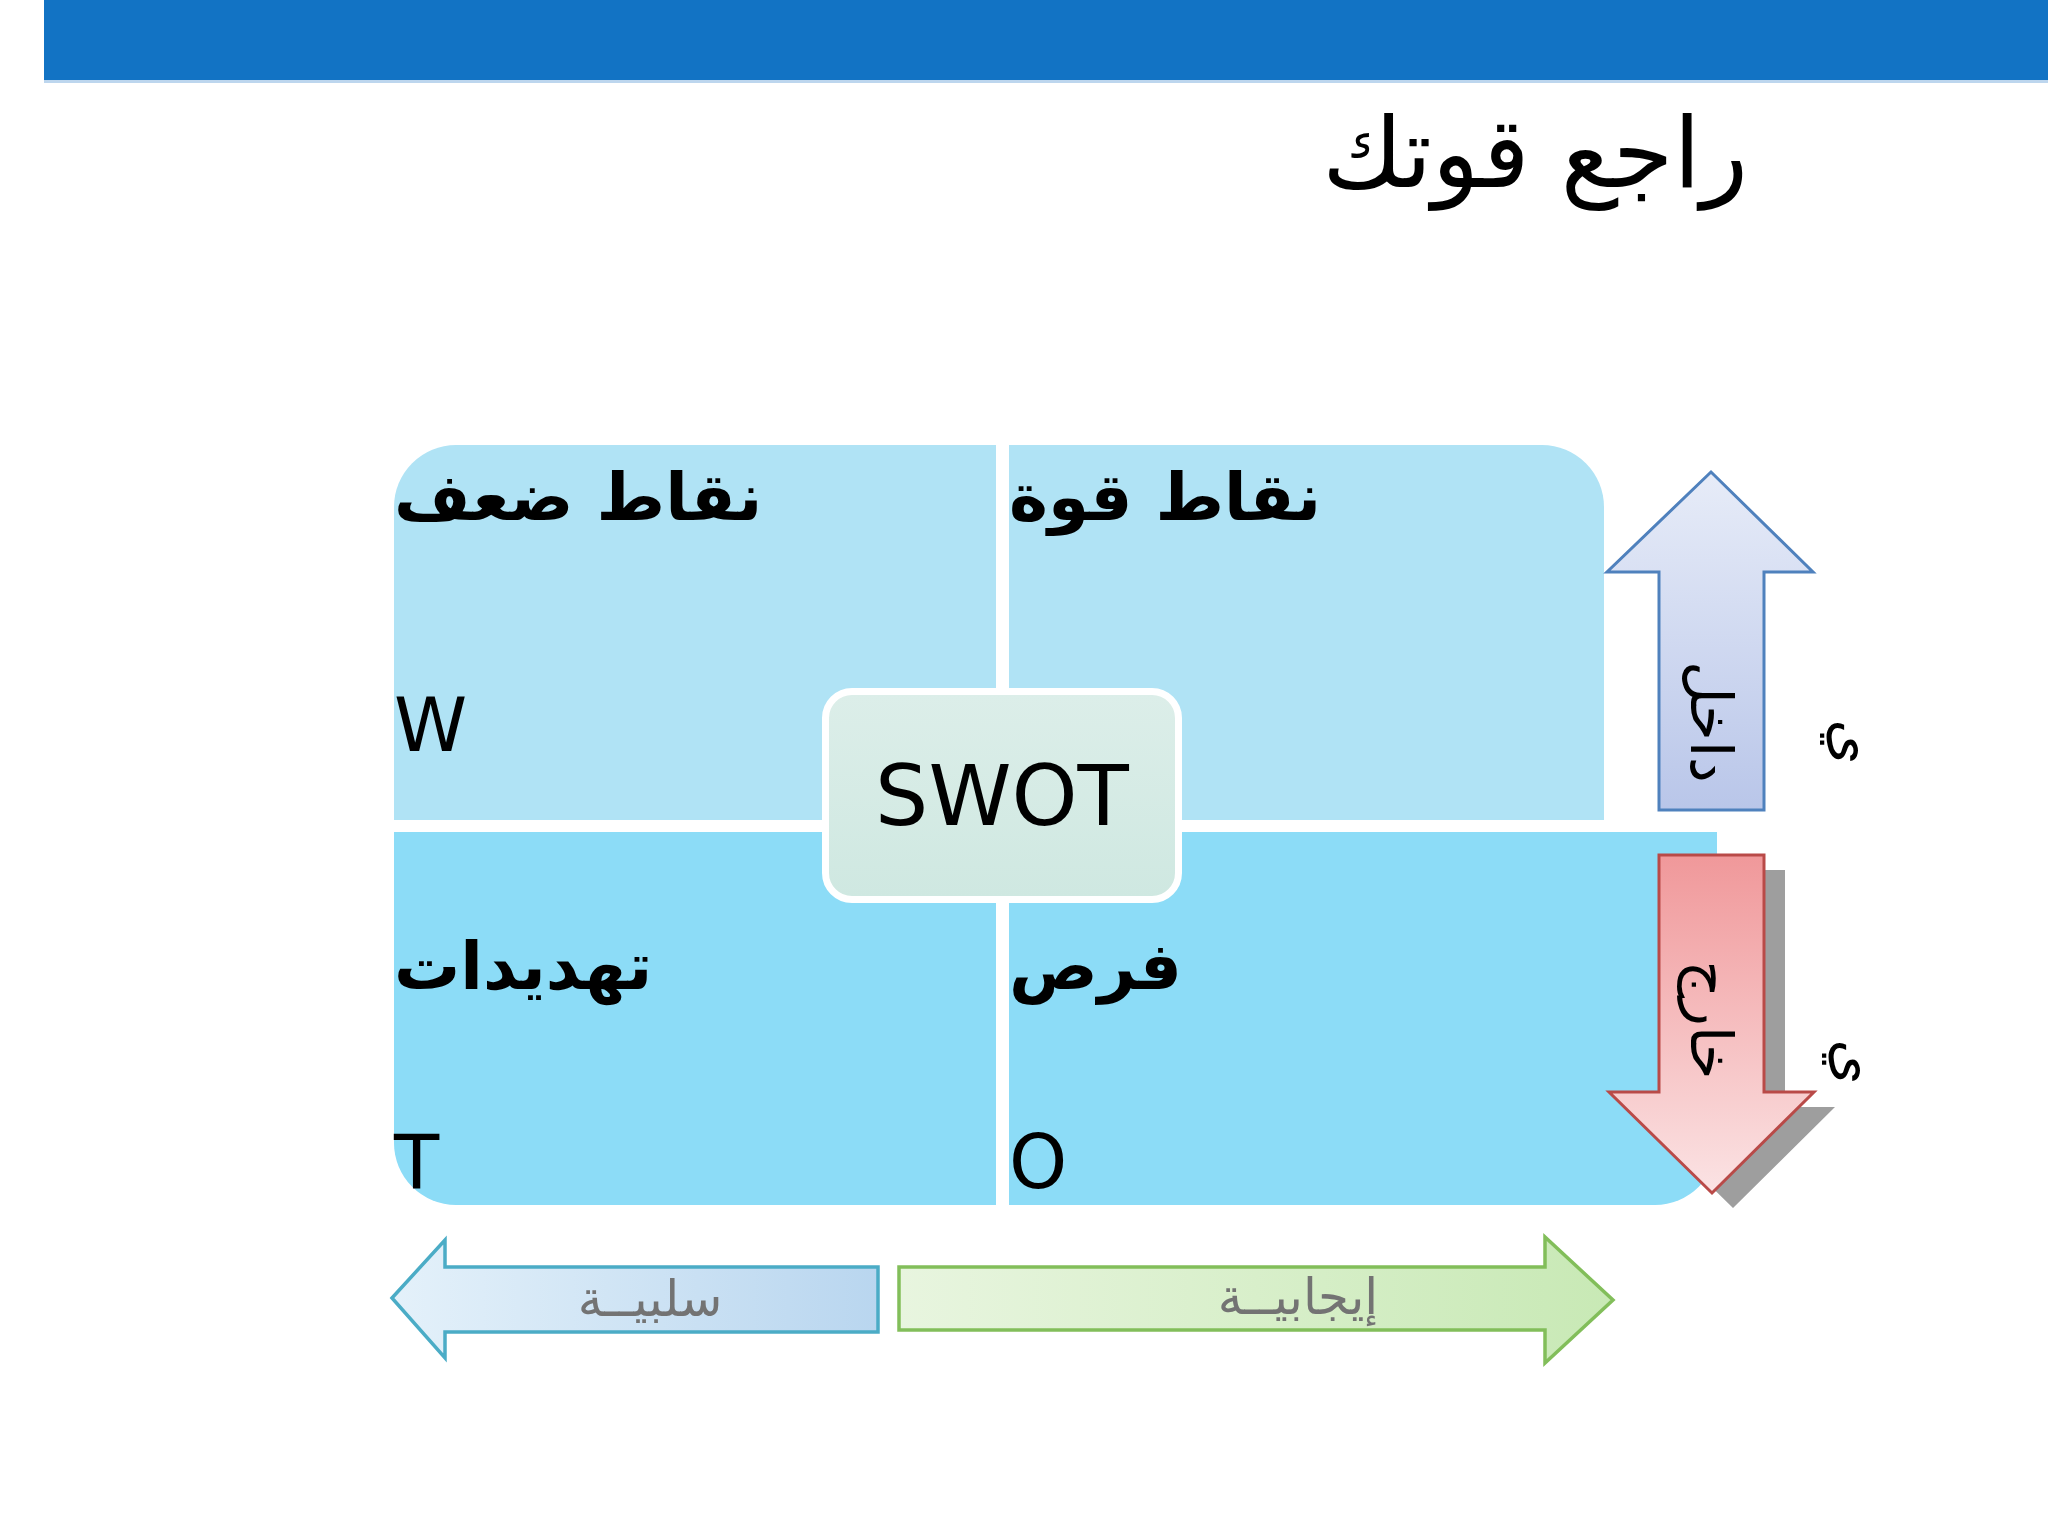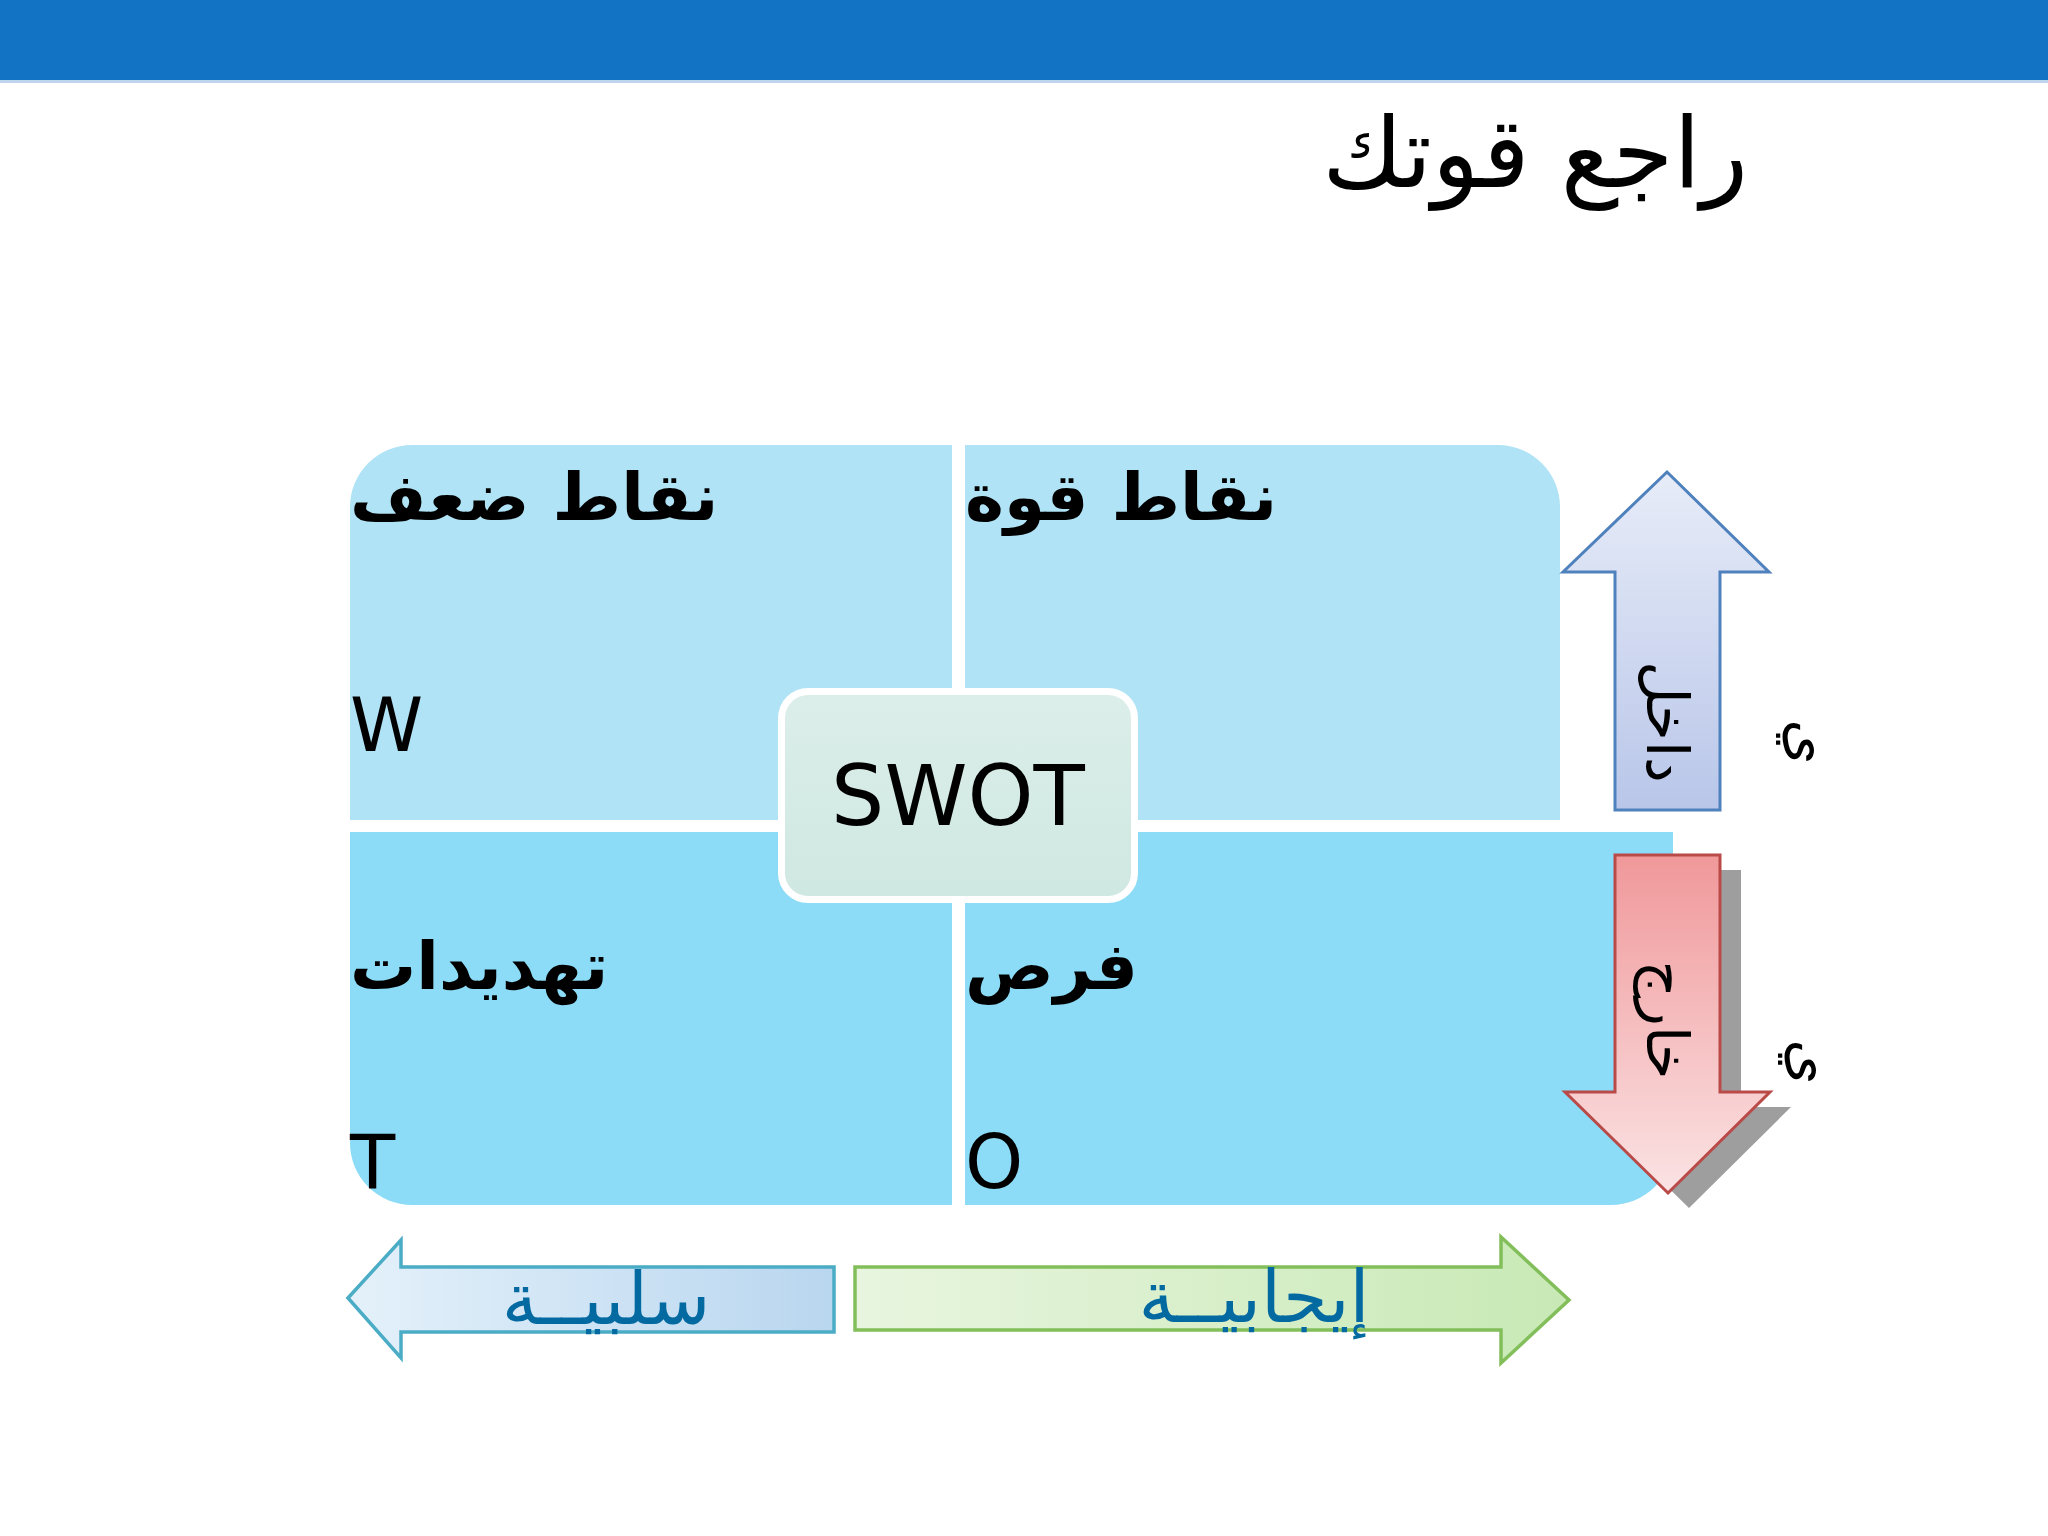--- a/index.html
+++ b/index.html
@@ -1,21 +1,21 @@
 <!DOCTYPE html>
 <html lang="ar"><head>
 <meta charset="utf-8">
 <style>
   html,body{margin:0;padding:0;}
   body{
     width:2048px;height:1536px;overflow:hidden;background:#ffffff;
     font-family:"DejaVu Sans","Liberation Sans",sans-serif;
     position:relative;
   }
-  .slide{position:absolute;inset:0;}
+  .slide{position:absolute;inset:0;margin-left:44px;}
   .topbar{
     position:absolute;left:0;top:0;width:2048px;height:80px;
     background:#1273C4;border-bottom:3px solid #bdd6ee;
   }
   .title{
     position:absolute;top:96px;right:300px;
     font-size:98px;color:#000;direction:rtl;white-space:nowrap;
   }
   
   .quad{
@@ -35,21 +35,21 @@
     display:flex;align-items:center;justify-content:center;
     font-size:84px;color:#000;z-index:5;
   }
   
   .arrow-svg{position:absolute;overflow:visible;}
   .vtext{
     position:absolute;color:#000;font-size:58px;white-space:nowrap;direction:rtl;
     transform:translate(-50%,-50%) rotate(90deg);z-index:6;
   }
   .hlabel{
-    position:absolute;color:#0369a1;font-size:72px;white-space:nowrap;direction:rtl;
+    position:absolute;color:#737373;font-size:50px;white-space:nowrap;direction:rtl;
     transform:translate(-50%,-50%);z-index:6;
   }
 </style>
 </head>
 <body>
 
 <div class="slide">
 
   <div class="topbar"></div>
 

